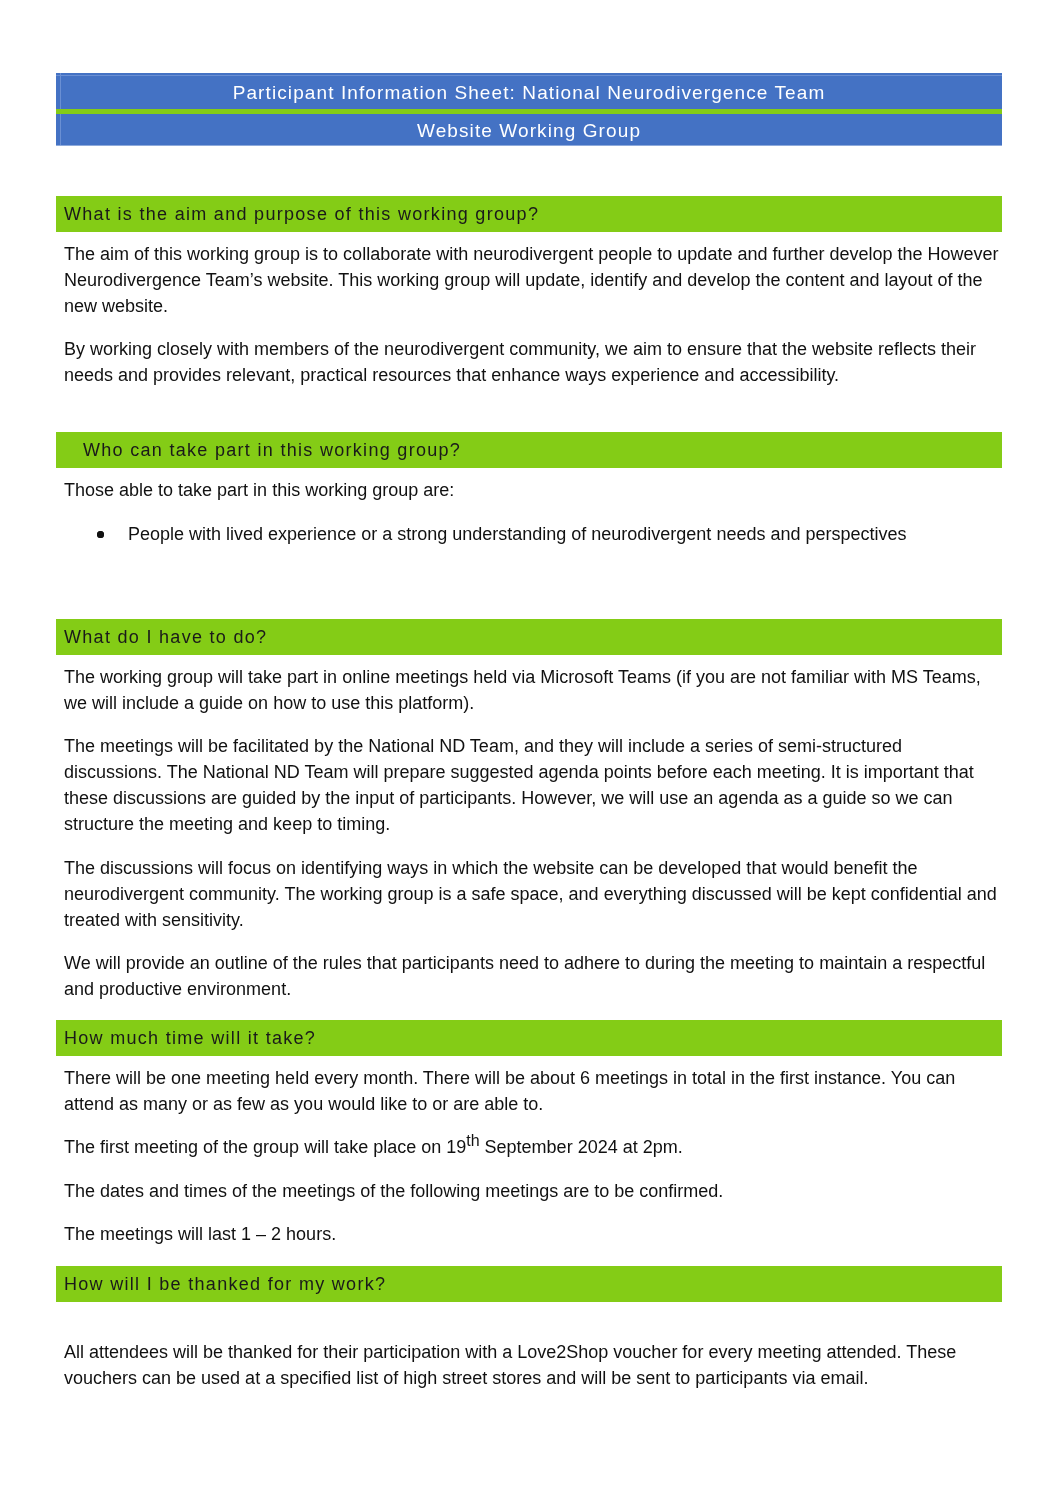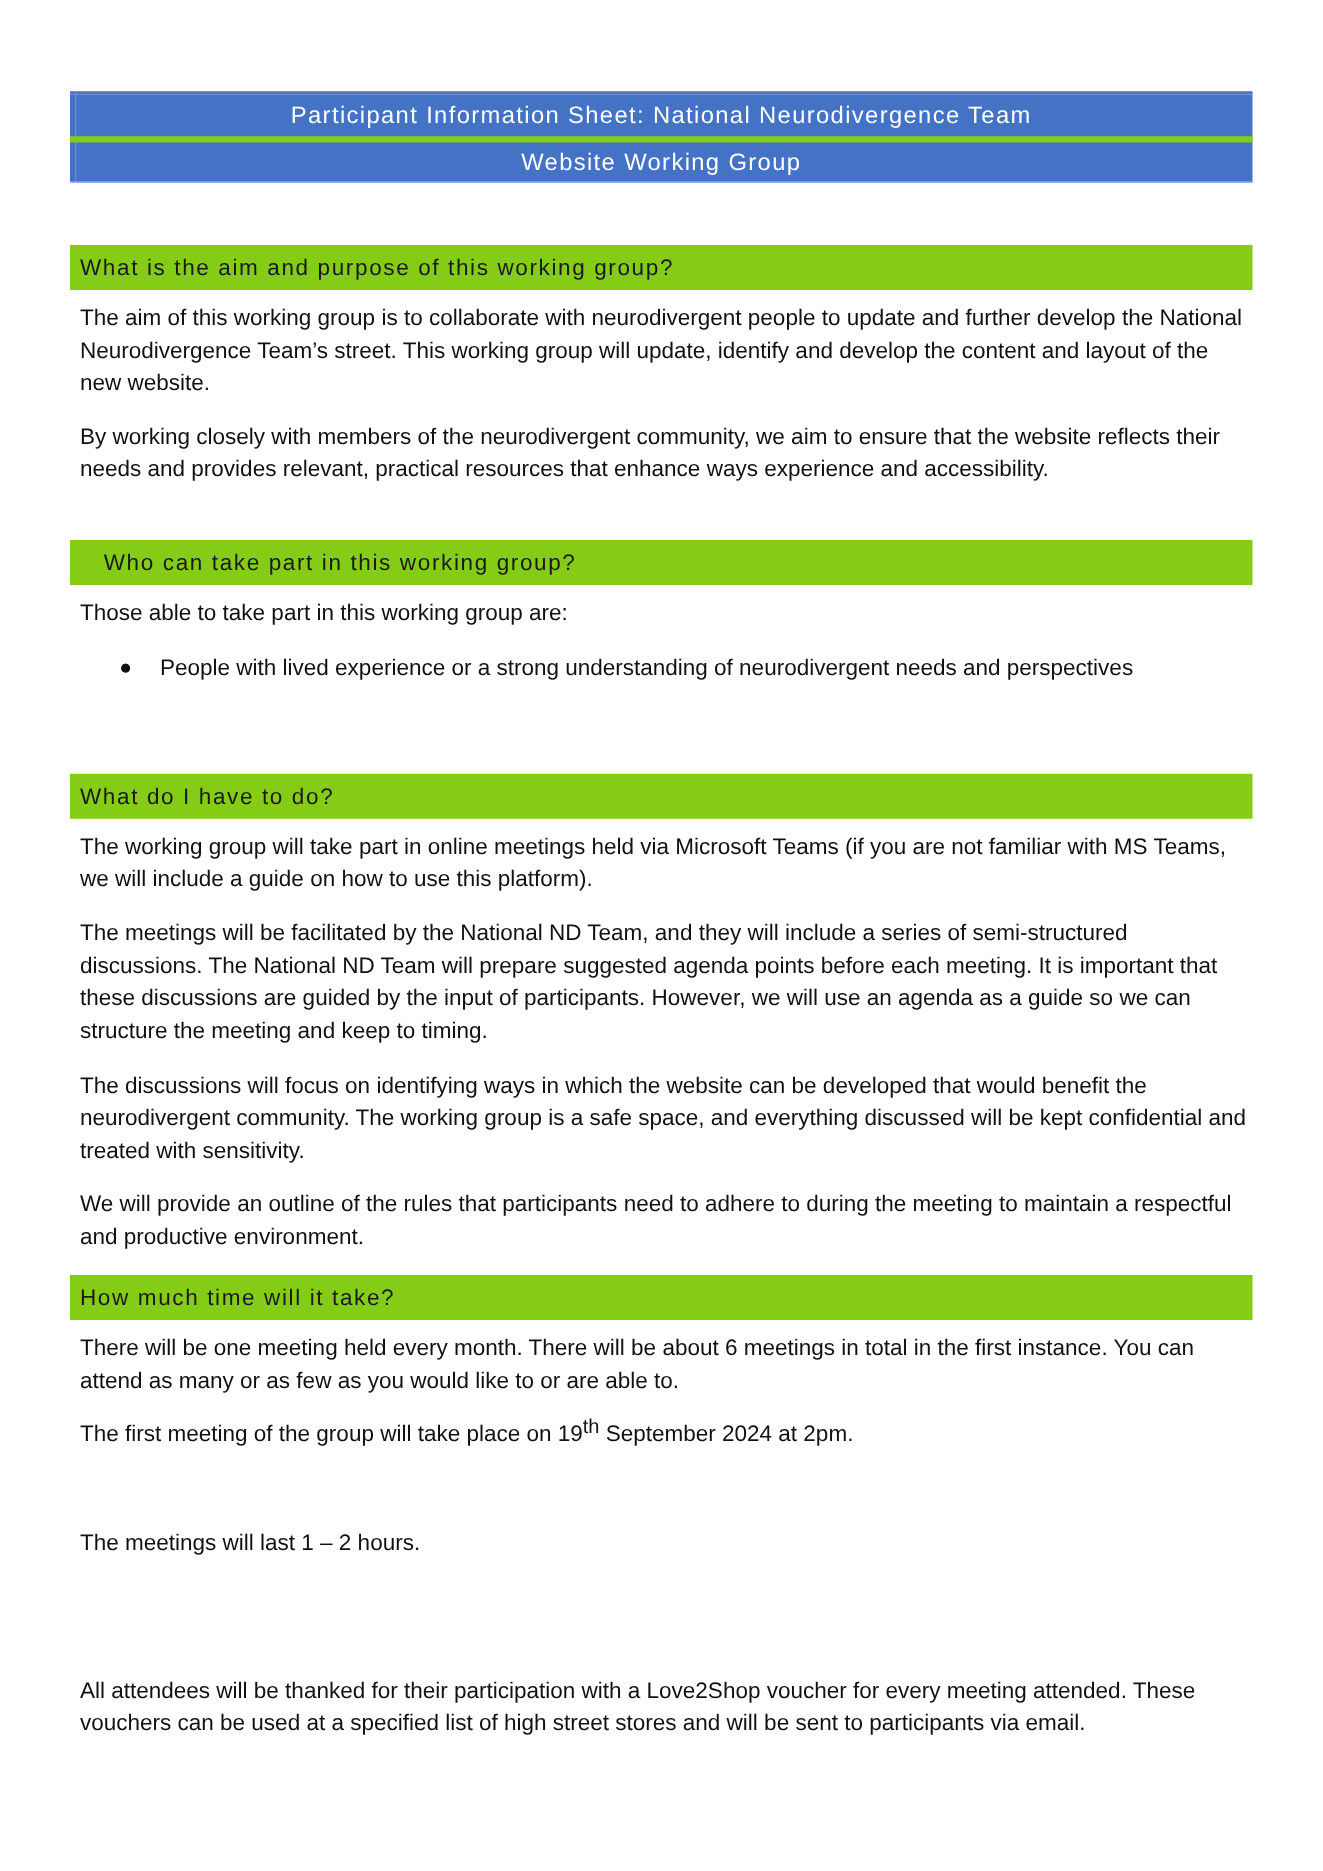--- a/index.html
+++ b/index.html
@@ -68,21 +68,21 @@
 
 <div class="page">
 
   <div class="title-table">
     <div class="vline"></div>
     <div class="title-row r1">Participant Information Sheet: National Neurodivergence Team</div>
     <div class="title-row r2">Website Working Group</div>
   </div>
 
   <div class="section-bar" style="top:196px;">What is the aim and purpose of this working group?</div>
-  <p class="para" style="top:241px;">The aim of this working group is to collaborate with neurodivergent people to update and further develop the National Neurodivergence Team’s street. This working group will update, identify and develop the content and layout of the new website.</p>
+  <p class="para" style="top:241px;">The aim of this working group is to collaborate with neurodivergent people to update and further develop the However Neurodivergence Team’s website. This working group will update, identify and develop the content and layout of the new website.</p>
   <p class="para" style="top:336px;">By working closely with members of the neurodivergent community, we aim to ensure that the website reflects their needs and provides relevant, practical resources that enhance ways experience and accessibility.</p>
 
   <div class="section-bar" style="top:432px;padding-left:27px;">Who can take part in this working group?</div>
   <p class="para" style="top:477px;">Those able to take part in this working group are:</p>
   <ul class="bullet-list" style="top:521px;">
     <li class="bullet-item">
       <span class="bullet-dot"></span>
     </li>
     <li class="bullet-item">
       <span class="bullet-dot"></span>
@@ -92,17 +92,19 @@
 
   <div class="section-bar" style="top:619px;">What do I have to do?</div>
   <p class="para" style="top:664px;">The working group will take part in online meetings held via Microsoft Teams (if you are not familiar with MS Teams, we will include a guide on how to use this platform).</p>
   <p class="para" style="top:733px;">The meetings will be facilitated by the National ND Team, and they will include a series of semi-structured discussions. The National ND Team will prepare suggested agenda points before each meeting. It is important that these discussions are guided by the input of participants. However, we will use an agenda as a guide so we can structure the meeting and keep to timing.</p>
   <p class="para" style="top:855px;">The discussions will focus on identifying ways in which the website can be developed that would benefit the neurodivergent community. The working group is a safe space, and everything discussed will be kept confidential and treated with sensitivity.</p>
   <p class="para" style="top:950px;">We will provide an outline of the rules that participants need to adhere to during the meeting to maintain a respectful and productive environment.</p>
 
   <div class="section-bar" style="top:1020px;">How much time will it take?</div>
   <p class="para" style="top:1065px;">There will be one meeting held every month. There will be about 6 meetings in total in the first instance. You can attend as many or as few as you would like to or are able to.</p>
   <p class="para" style="top:1134px;"><span>The first meeting of the group will take place on 19</span><sup>th</sup><span> September 2024 at 2pm.</span></p>
+  <p class="para" style="top:1178px;">The dates and times of the meetings of the following meetings are to be confirmed.</p>
   <p class="para" style="top:1221px;">The meetings will last 1 – 2 hours.</p>
 
+  <div class="section-bar" style="top:1266px;">How will I be thanked for my work?</div>
   <p class="para" style="top:1311px;margin-top:28px;">All attendees will be thanked for their participation with a Love2Shop voucher for every meeting attended. These vouchers can be used at a specified list of high street stores and will be sent to participants via email.</p>
 
 </div>
 
 </body></html>

